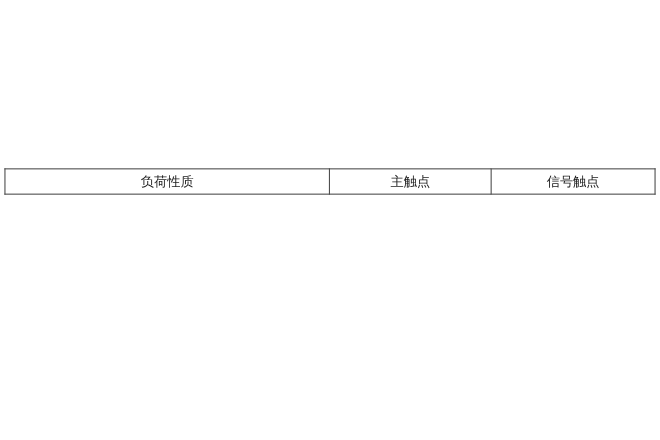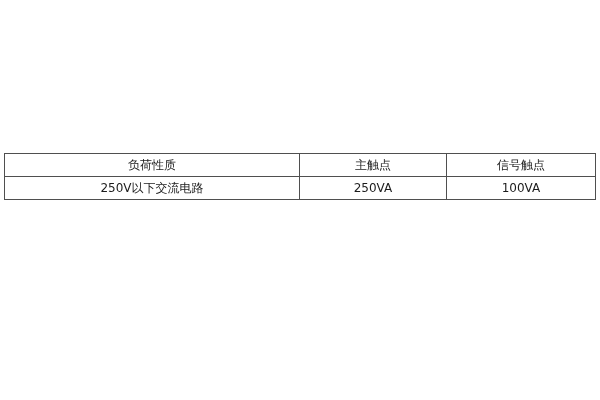--- a/index.html
+++ b/index.html
@@ -52,20 +52,15 @@
       <col class="col-signal">
     </colgroup>
     <thead>
       <tr>
         <th>负荷性质</th>
         <th>主触点</th>
         <th>信号触点</th>
       </tr>
     </thead>
     <tbody>
-      <tr>
-        <td>250V以下交流电路</td>
-        <td>250VA</td>
-        <td>100VA</td>
-      </tr>
     </tbody>
   </table>
 </div>
 
 </body></html>

